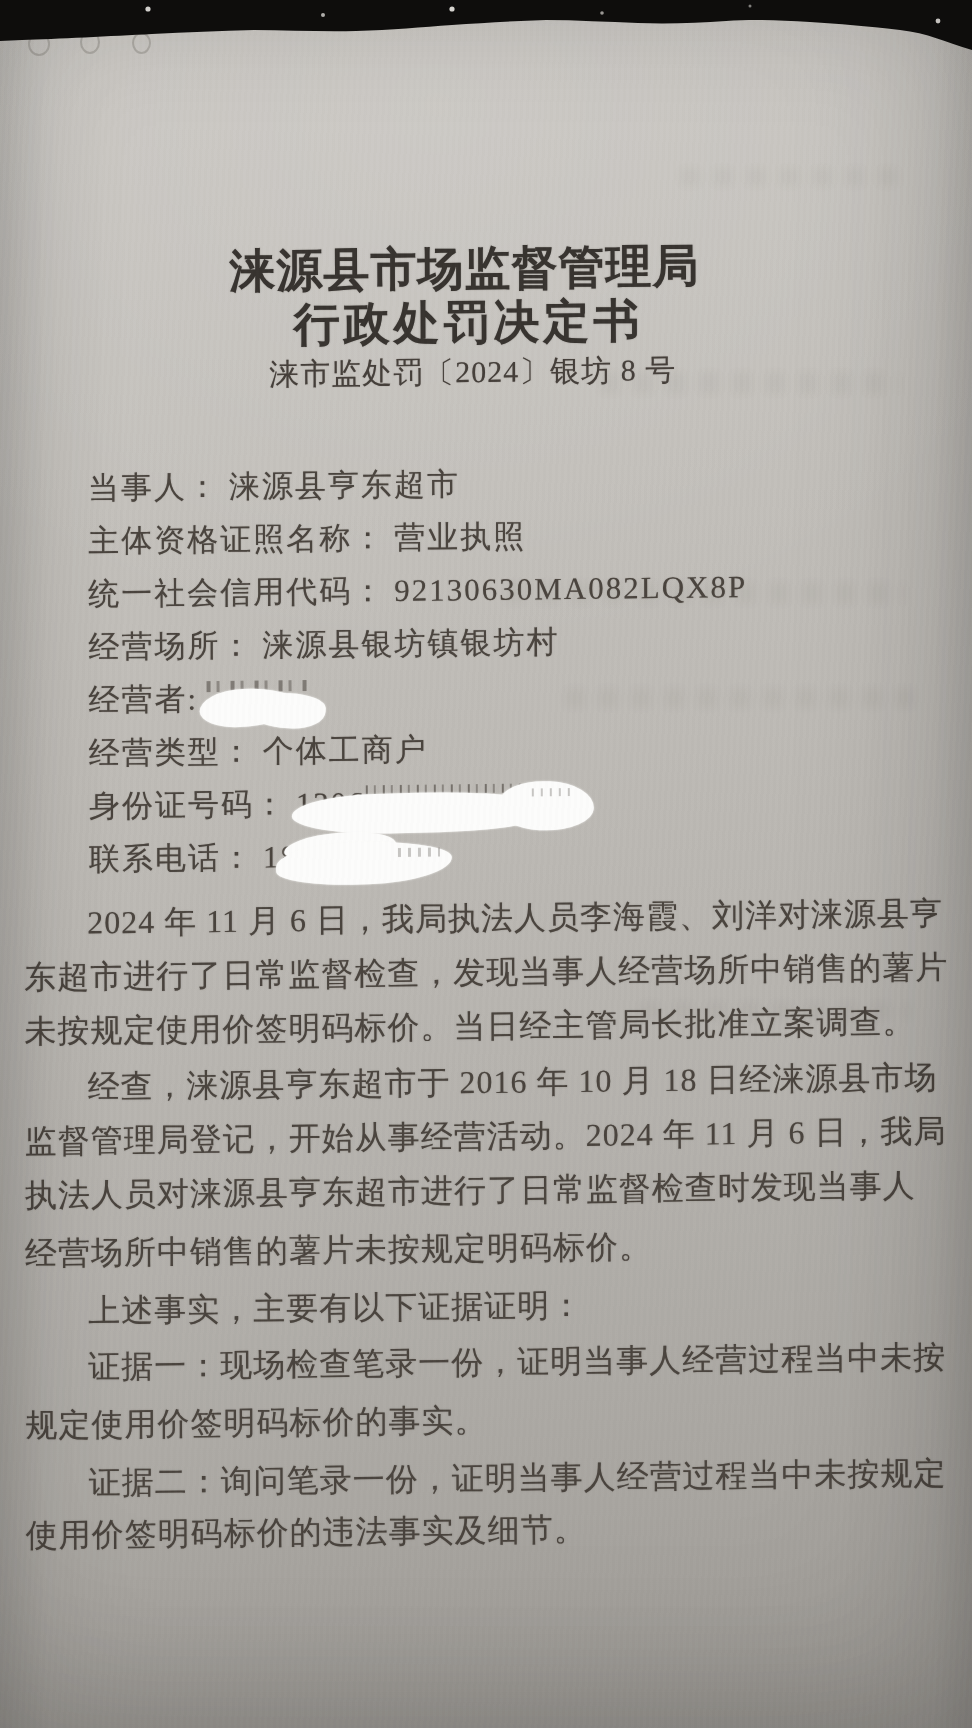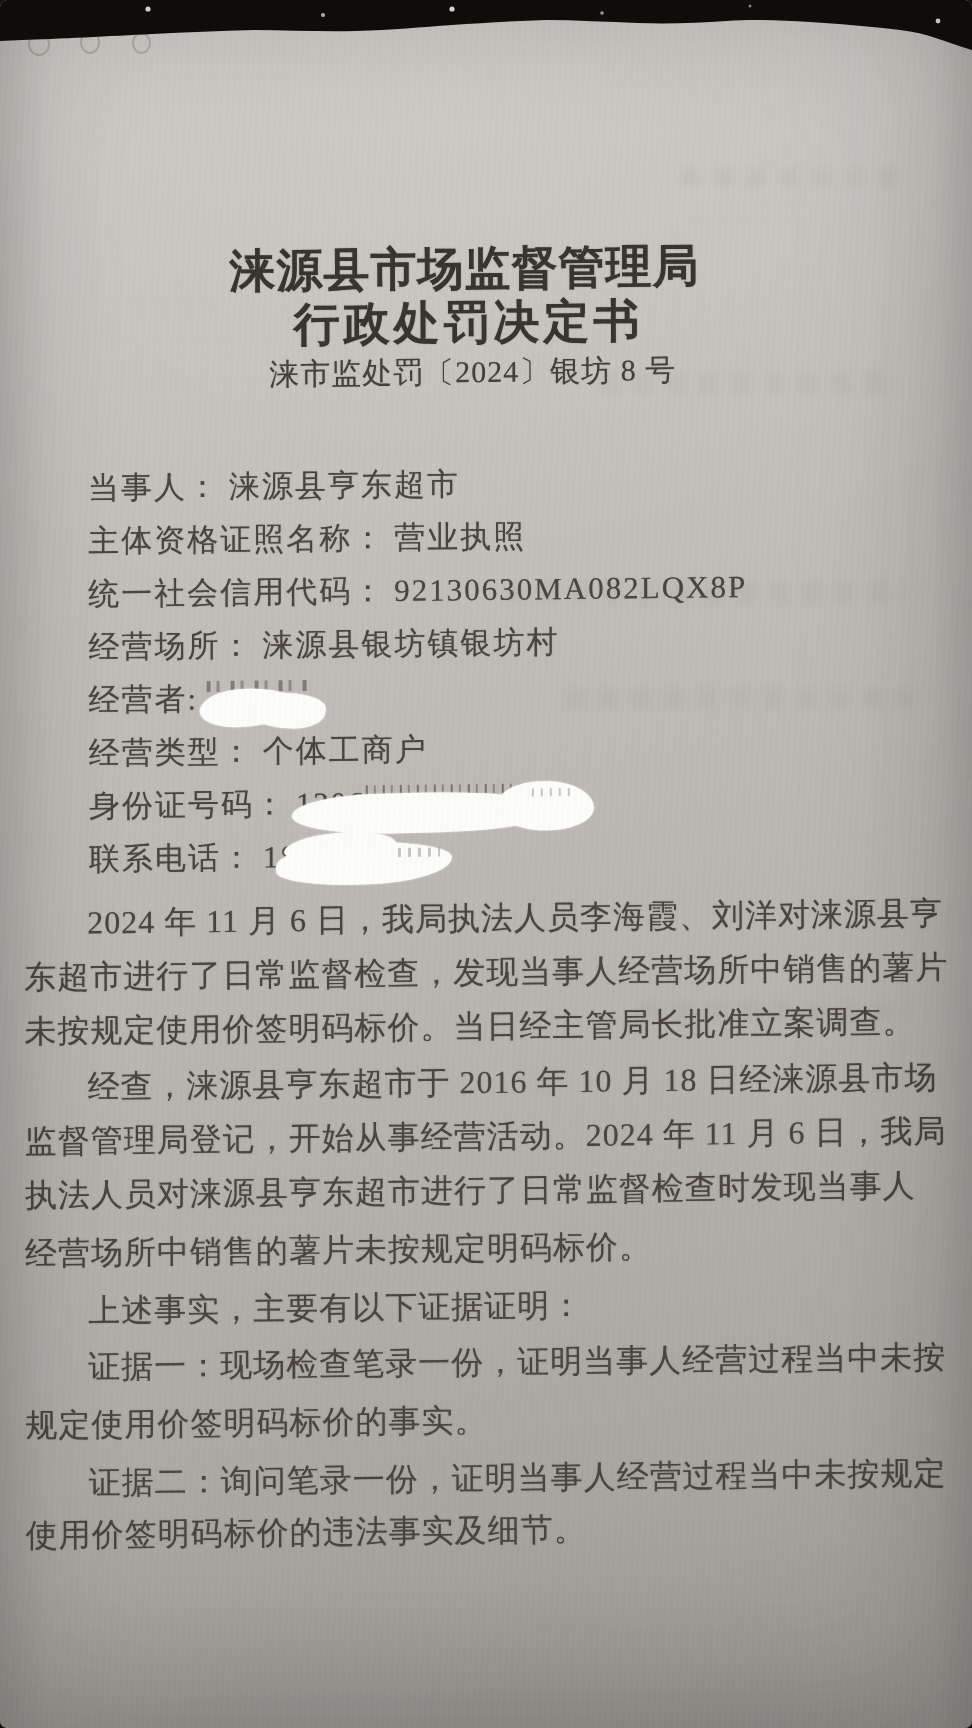--- a/index.html
+++ b/index.html
@@ -1,21 +1,21 @@
 <!DOCTYPE html>
 <html><head>
 <meta charset="utf-8">
 <style>
   html,body{margin:0;padding:0;}
   body{
     width:972px;height:1728px;overflow:hidden;
     background:#0e0d0c;
     font-family:"Liberation Serif","DejaVu Serif",serif;
   }
-  .photo{position:relative;width:972px;height:1728px;overflow:hidden;border-radius:7px;}
+  .photo{position:relative;width:972px;height:1728px;overflow:hidden;}
 
   
   .paper{
     position:absolute;left:0;top:0;right:0;bottom:0;
     background:
       radial-gradient(120% 55% at 45% 6%, rgba(255,255,255,.10), transparent 60%),
       linear-gradient(90deg, rgba(0,0,0,.06), transparent 5%, transparent 96%, rgba(0,0,0,.05)),
       linear-gradient(168deg,#cac7c2 0%,#c4c1bc 24%,#bdbab5 46%,#b4b1ac 66%,#a9a6a1 83%,#9d9a95 100%);
   }
   .vignette{position:absolute;inset:0;pointer-events:none;

